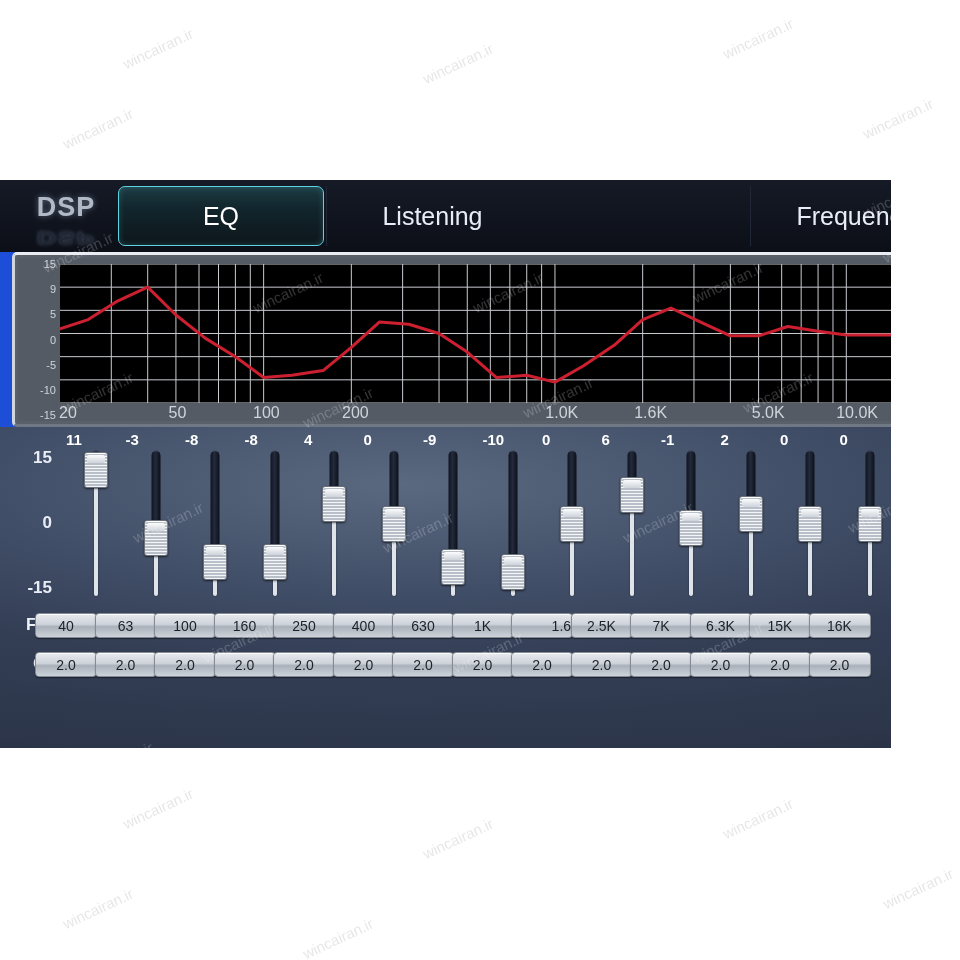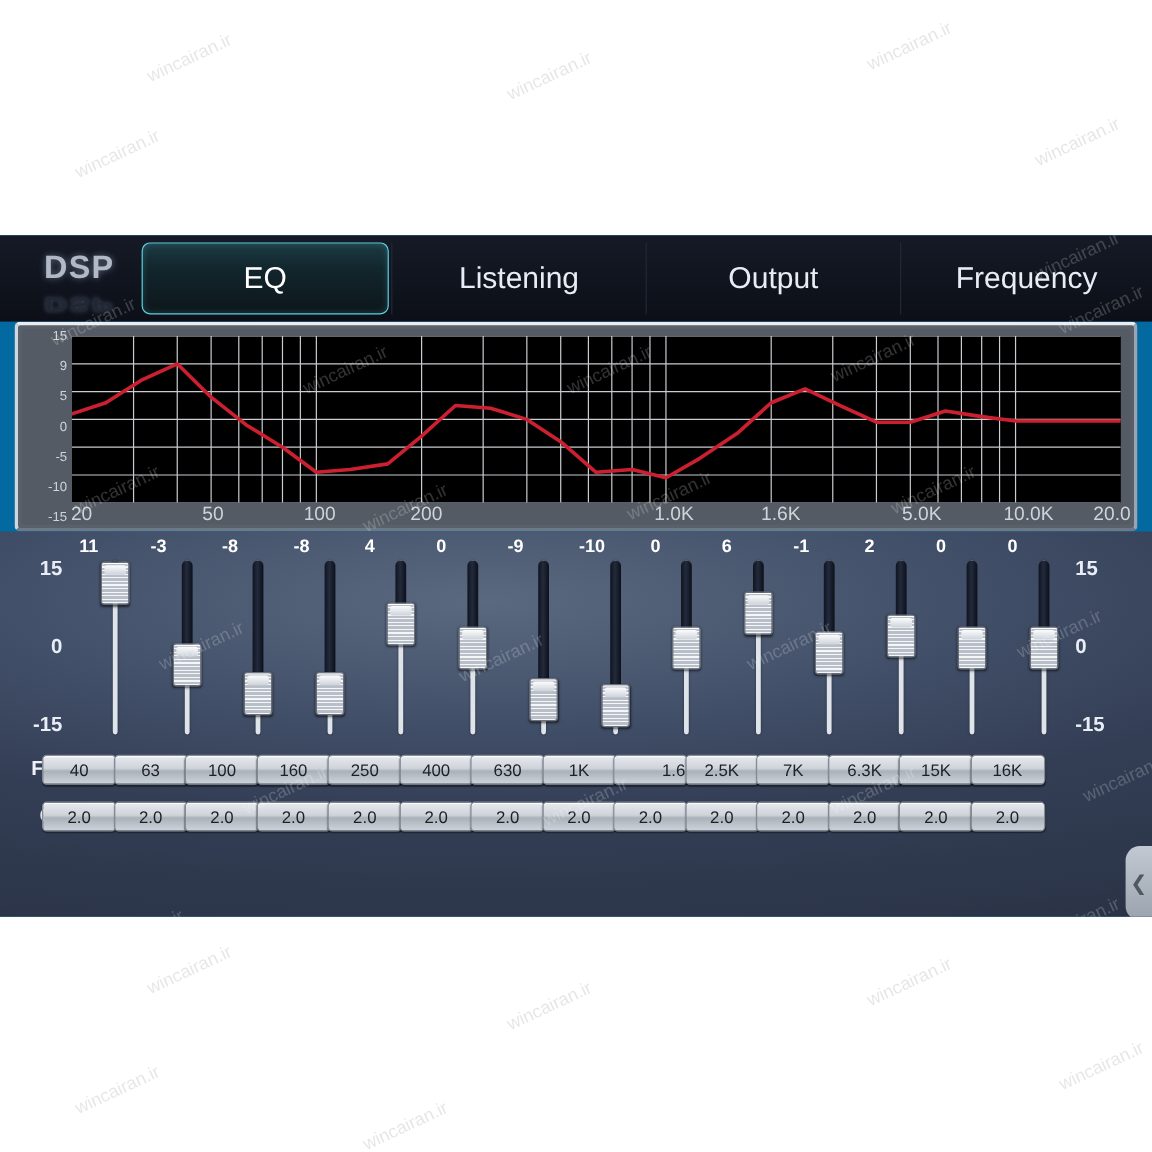--- a/index.html
+++ b/index.html
@@ -4,22 +4,22 @@
 <style>
   * { box-sizing: border-box; margin:0; padding:0; }
   html,body{
     width:960px; height:960px; background:#ffffff; overflow:hidden;
     font-family:"Liberation Sans", sans-serif;
   }
   #root{ position:relative; width:960px; height:960px; background:#fff; }
 
   
   .device{
-    position:absolute; left:0; top:196px; width:960px; height:568px;
-    background:#0369a1; overflow:hidden;
+    position:absolute; left:0; top:180px; width:891px; height:568px;
+    background:#1d4ed8; overflow:hidden;
   }
 
   
   .tabbar{
     position:absolute; left:0; top:0; width:960px; height:72px;
     background:linear-gradient(180deg,#151a26 0%, #10141e 55%, #0c0f17 100%);
     display:flex; align-items:center;
   }
   .logo{
     position:absolute; left:18px; top:12px; width:96px; height:50px;
@@ -167,23 +167,20 @@
     <div class="tabbar">
       <div class="logo">
         <span>DSP</span>
         <span class="refl">DSP</span>
       </div>
       <div class="tab active noborder" style="left:118px; width:206px;">
         <span>EQ</span>
       </div>
       <div class="tab" style="left:326px; width:212px;">
         <span>Listening</span>
-      </div>
-      <div class="tab" style="left:538px; width:212px;">
-        <span>Output</span>
       </div>
       <div class="tab" style="left:750px; width:210px;">
         <span>Frequency</span>
       </div>
     </div>
 
     <div class="graphwrap">
       <div class="graphinner">
         <div class="ylabels" id="ylabels">
             <span style="top: 6px;">15</span>

